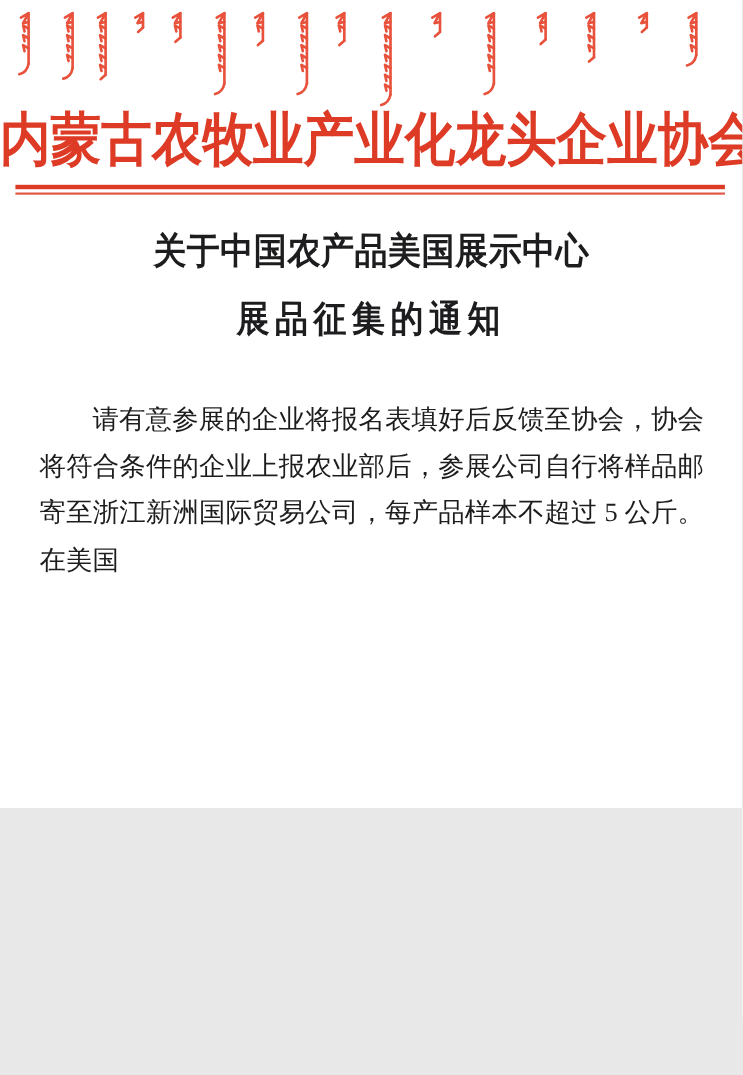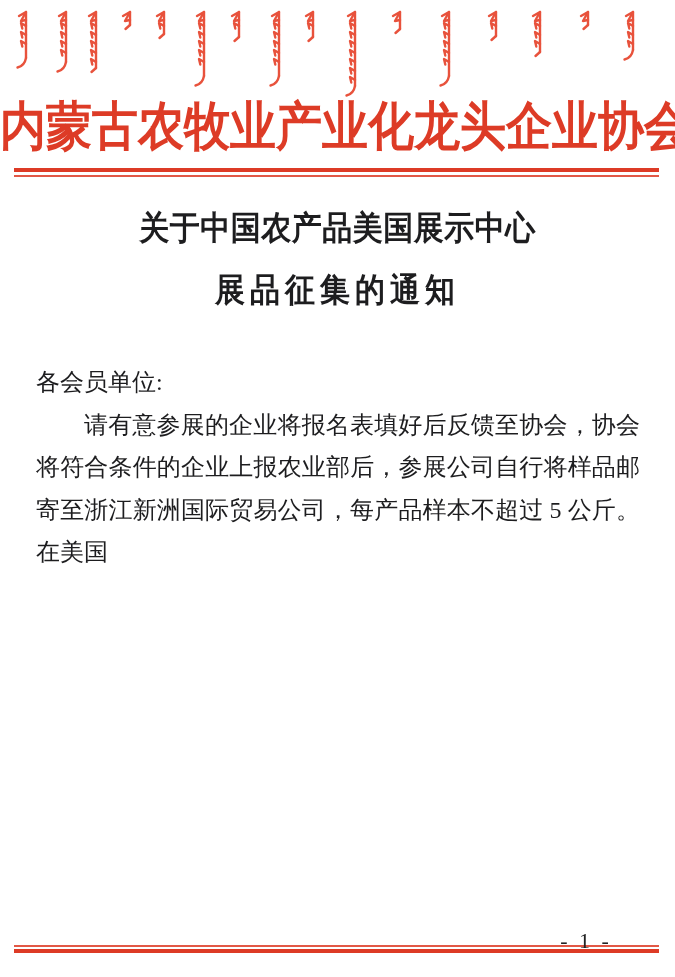--- a/index.html
+++ b/index.html
@@ -3,21 +3,21 @@
 <meta charset="utf-8">
 <style>
   html, body {
     margin: 0;
     padding: 0;
     background: #e8e8e8;
   }
   .page {
     position: relative;
     width: 675px;
-    height: 977px;
+    height: 735px;
     background: var(--paper, #ffffff);
     overflow: hidden;
     font-family: "Liberation Serif", "DejaVu Serif", serif;
     box-shadow: 0 0 4px rgba(0,0,0,.15);
   }
   
   .mongol-row {
     position: absolute;
     top: 0; left: 0;
     width: 675px; height: 100px;
@@ -190,21 +190,20 @@
   <div class="org-name">内蒙古农牧业产业化龙头企业协会</div>
 
   <div class="rule rule-head-thick"></div>
   <div class="rule rule-head-thin"></div>
 
   <div class="doc-title-1">关于中国农产品美国展示中心</div>
 
   <div class="doc-title-2">展品征集的通知</div>
 
   <div class="body-text">
-    <p class="salutation">各会员单位:</p>
     <p>请有意参展的企业将报名表填好后反馈至协会，协会将符合条件的企业上报农业部后，参展公司自行将样品邮寄至浙江新洲国际贸易公司，每产品样本不超过 5 公斤。在美国</p>
   </div>
 
   <div class="page-number">- 1 -</div>
 
   <div class="rule rule-foot-thin"></div>
   <div class="rule rule-foot-thick"></div>
 
 </div>
 

